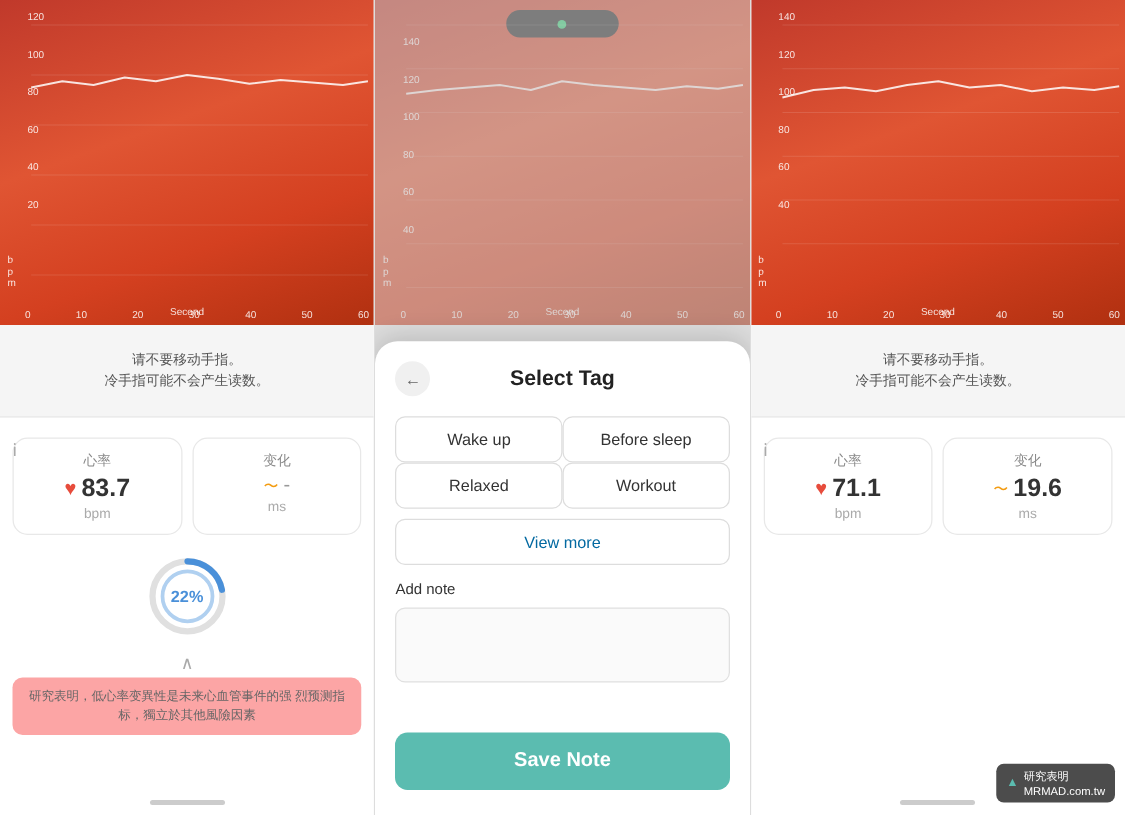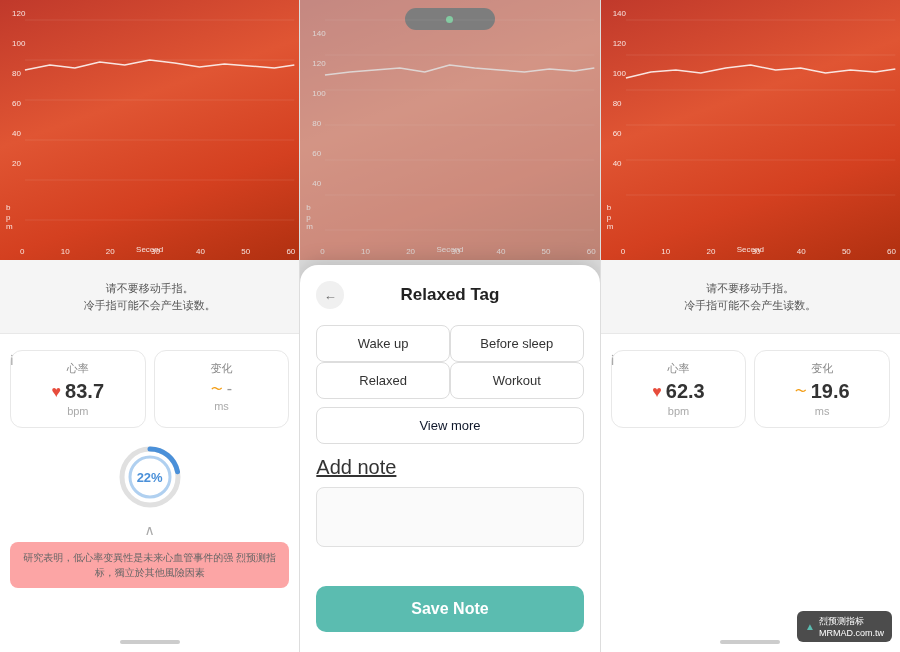--- a/index.html
+++ b/index.html
@@ -60,21 +60,21 @@
       position: absolute;
       bottom: 0;
       left: 0;
       width: 100%;
       height: 100%;
     }
 
     
     .y-axis-labels {
       position: absolute;
-      left: 12px;
+      left: 22px;
       top: 10px;
       display: flex;
       flex-direction: column;
       gap: 0;
       color: rgba(255,255,255,0.85);
       font-size: 8px;
     }
     .y-label {
       margin-bottom: 22px;
       line-height: 1;
@@ -283,30 +283,29 @@
       cursor: pointer;
     }
     .view-more-btn {
       width: 100%;
       background: #fff;
       border: 1px solid #ddd;
       border-radius: 8px;
       padding: 10px;
       text-align: center;
       font-size: 13px;
-      color: #0f172a;
+      color: #0369a1;
       cursor: pointer;
       margin-bottom: 12px;
     }
     .add-note-label {
-      font-size: 20px;
+      font-size: 12px;
       color: #333;
       font-weight: 500;
       margin-bottom: 8px;
-      text-decoration: underline;
     }
     .note-textarea {
       width: 100%;
       height: 60px;
       border: 1px solid #e0e0e0;
       border-radius: 8px;
       background: #fafafa;
       resize: none;
       margin-bottom: 12px;
       padding: 8px;
@@ -484,21 +483,21 @@
 
   <div class="info-bar">
     <span>请不要移动手指。</span><br>
     <span>冷手指可能不会产生读数。</span>
   </div>
 
   <div class="modal-overlay">
     <div class="modal-sheet">
       <div class="modal-header">
         <div class="modal-back-btn">←</div>
-        <span class="modal-title">Relaxed Tag</span>
+        <span class="modal-title">Select Tag</span>
       </div>
       <div class="tag-grid">
         <button class="tag-btn">Wake up</button>
         <button class="tag-btn">Before sleep</button>
         <button class="tag-btn">Relaxed</button>
         <button class="tag-btn">Workout</button>
       </div>
       <button class="view-more-btn">View more</button>
       <div class="add-note-label">Add note</div>
       <textarea class="note-textarea" style=""></textarea>
@@ -544,21 +543,21 @@
     <span>冷手指可能不会产生读数。</span>
   </div>
 
   <div style="position:relative; padding-top:6px;">
     <span class="info-icon" style="top:16px;">ℹ</span>
     <div class="stats-section">
       <div class="stat-card">
         <span class="stat-title">心率</span>
         <div class="stat-value-row">
           <span class="heart-icon">♥</span>
-          <span class="stat-value">62.3</span>
+          <span class="stat-value">71.1</span>
         </div>
         <span class="stat-unit">bpm</span>
       </div>
       <div class="stat-card">
         <span class="stat-title">变化</span>
         <div class="stat-value-row">
           <span class="wave-icon">〜</span>
           <span class="stat-value">19.6</span>
         </div>
         <span class="stat-unit">ms</span>
@@ -567,16 +566,16 @@
   </div>
 
   <div class="bottom-bar" style="margin-top:auto;">
     <div class="home-indicator"></div>
   </div>
 </div>
 
 <div class="watermark">
   <span class="watermark-icon">▲</span>
   <span>
-    <span>烈预测指标</span><br>
+    <span>研究表明</span><br>
     <span>MRMAD.com.tw</span>
   </span>
 </div>
 
 </body></html>

